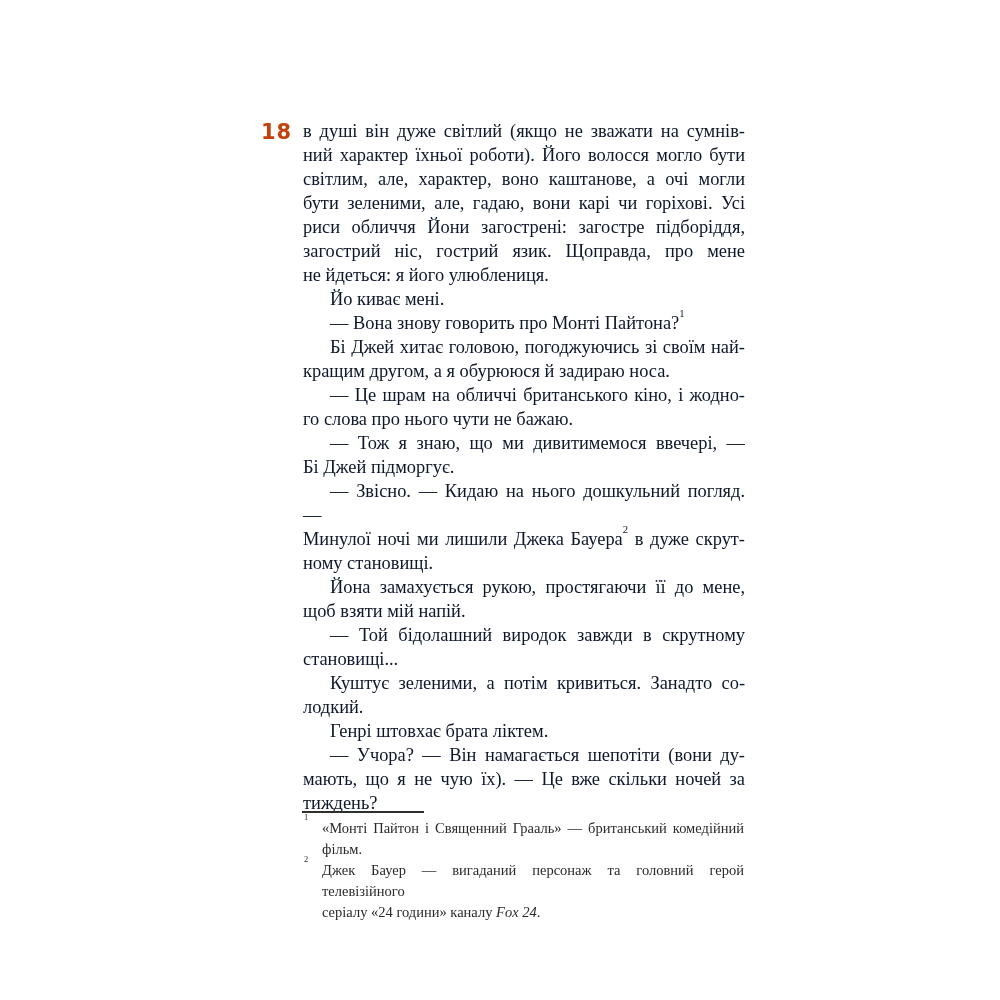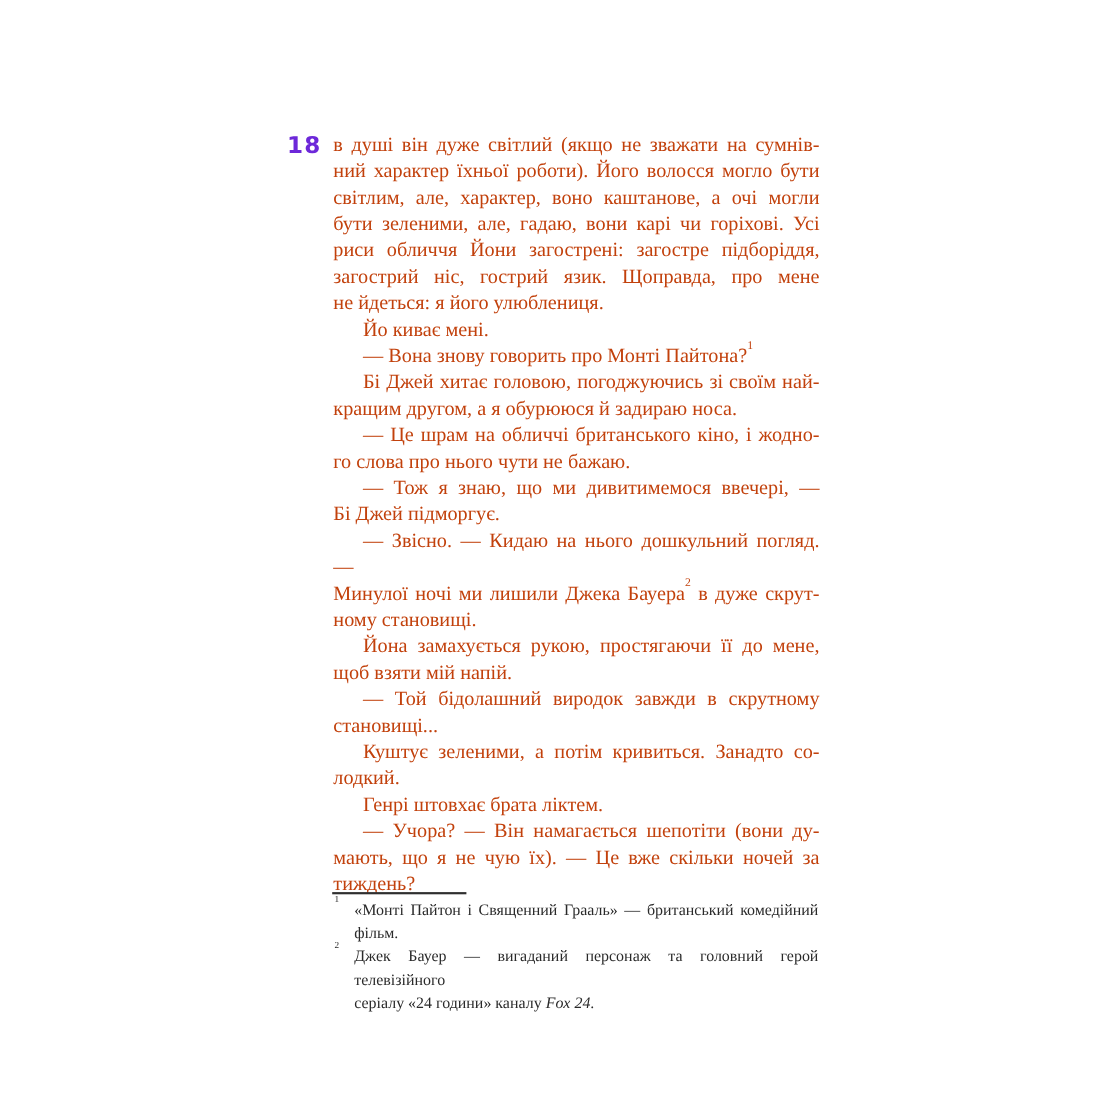--- a/index.html
+++ b/index.html
@@ -16,30 +16,30 @@
     overflow: hidden;
   }
   .page-number {
     position: absolute;
     left: 261px;
     top: 120px;
     font-family: "DejaVu Sans", sans-serif;
     font-weight: bold;
     font-size: 21px;
     letter-spacing: 1px;
-    color: #6d28d9;
+    color: #c2410c;
   }
   .text-block {
     position: absolute;
     left: 303px;
     top: 119px;
     width: 442px;
     font-size: 18.4px;
     line-height: 24px;
-    color: #c2410c;
+    color: #0f172a;
   }
   .bl {
     text-align: justify;
     text-align-last: justify;
   }
   .bl.last {
     text-align: center;
     text-align-last: left;
   }
   .bl.ind {

